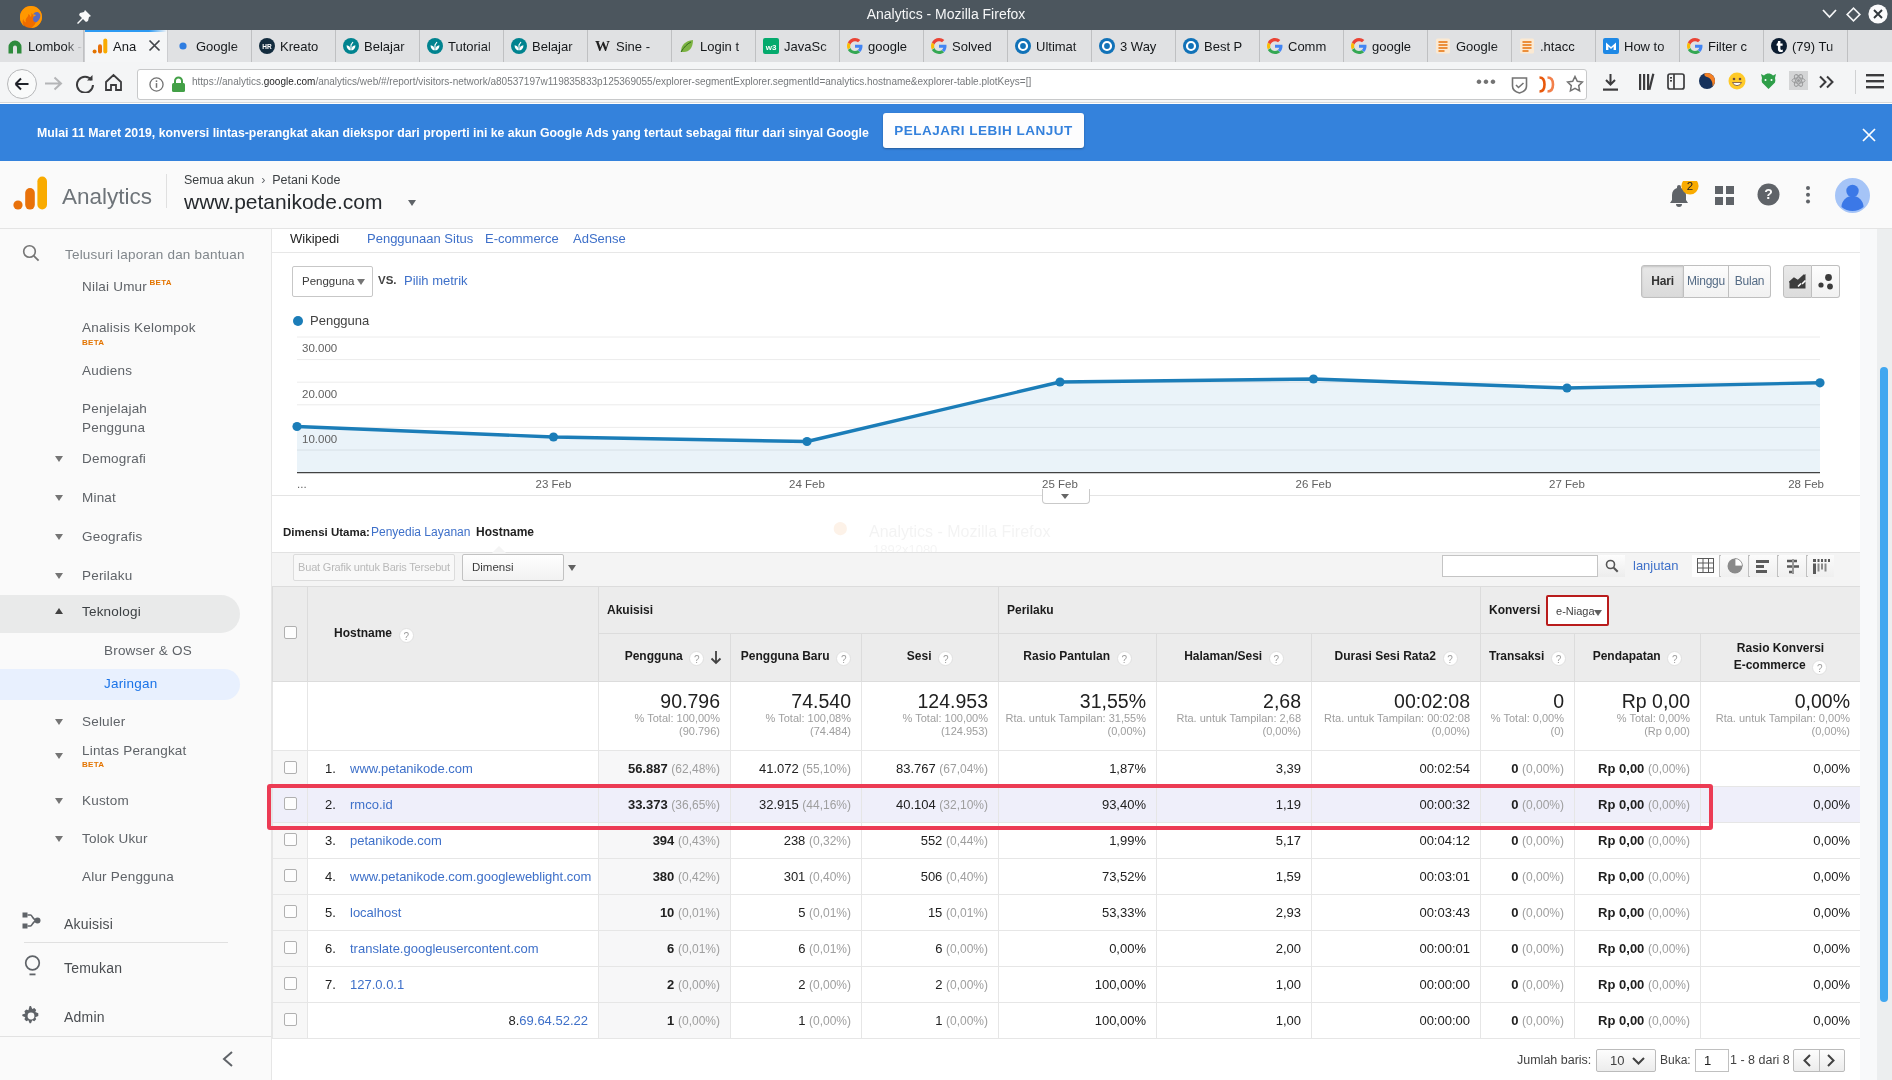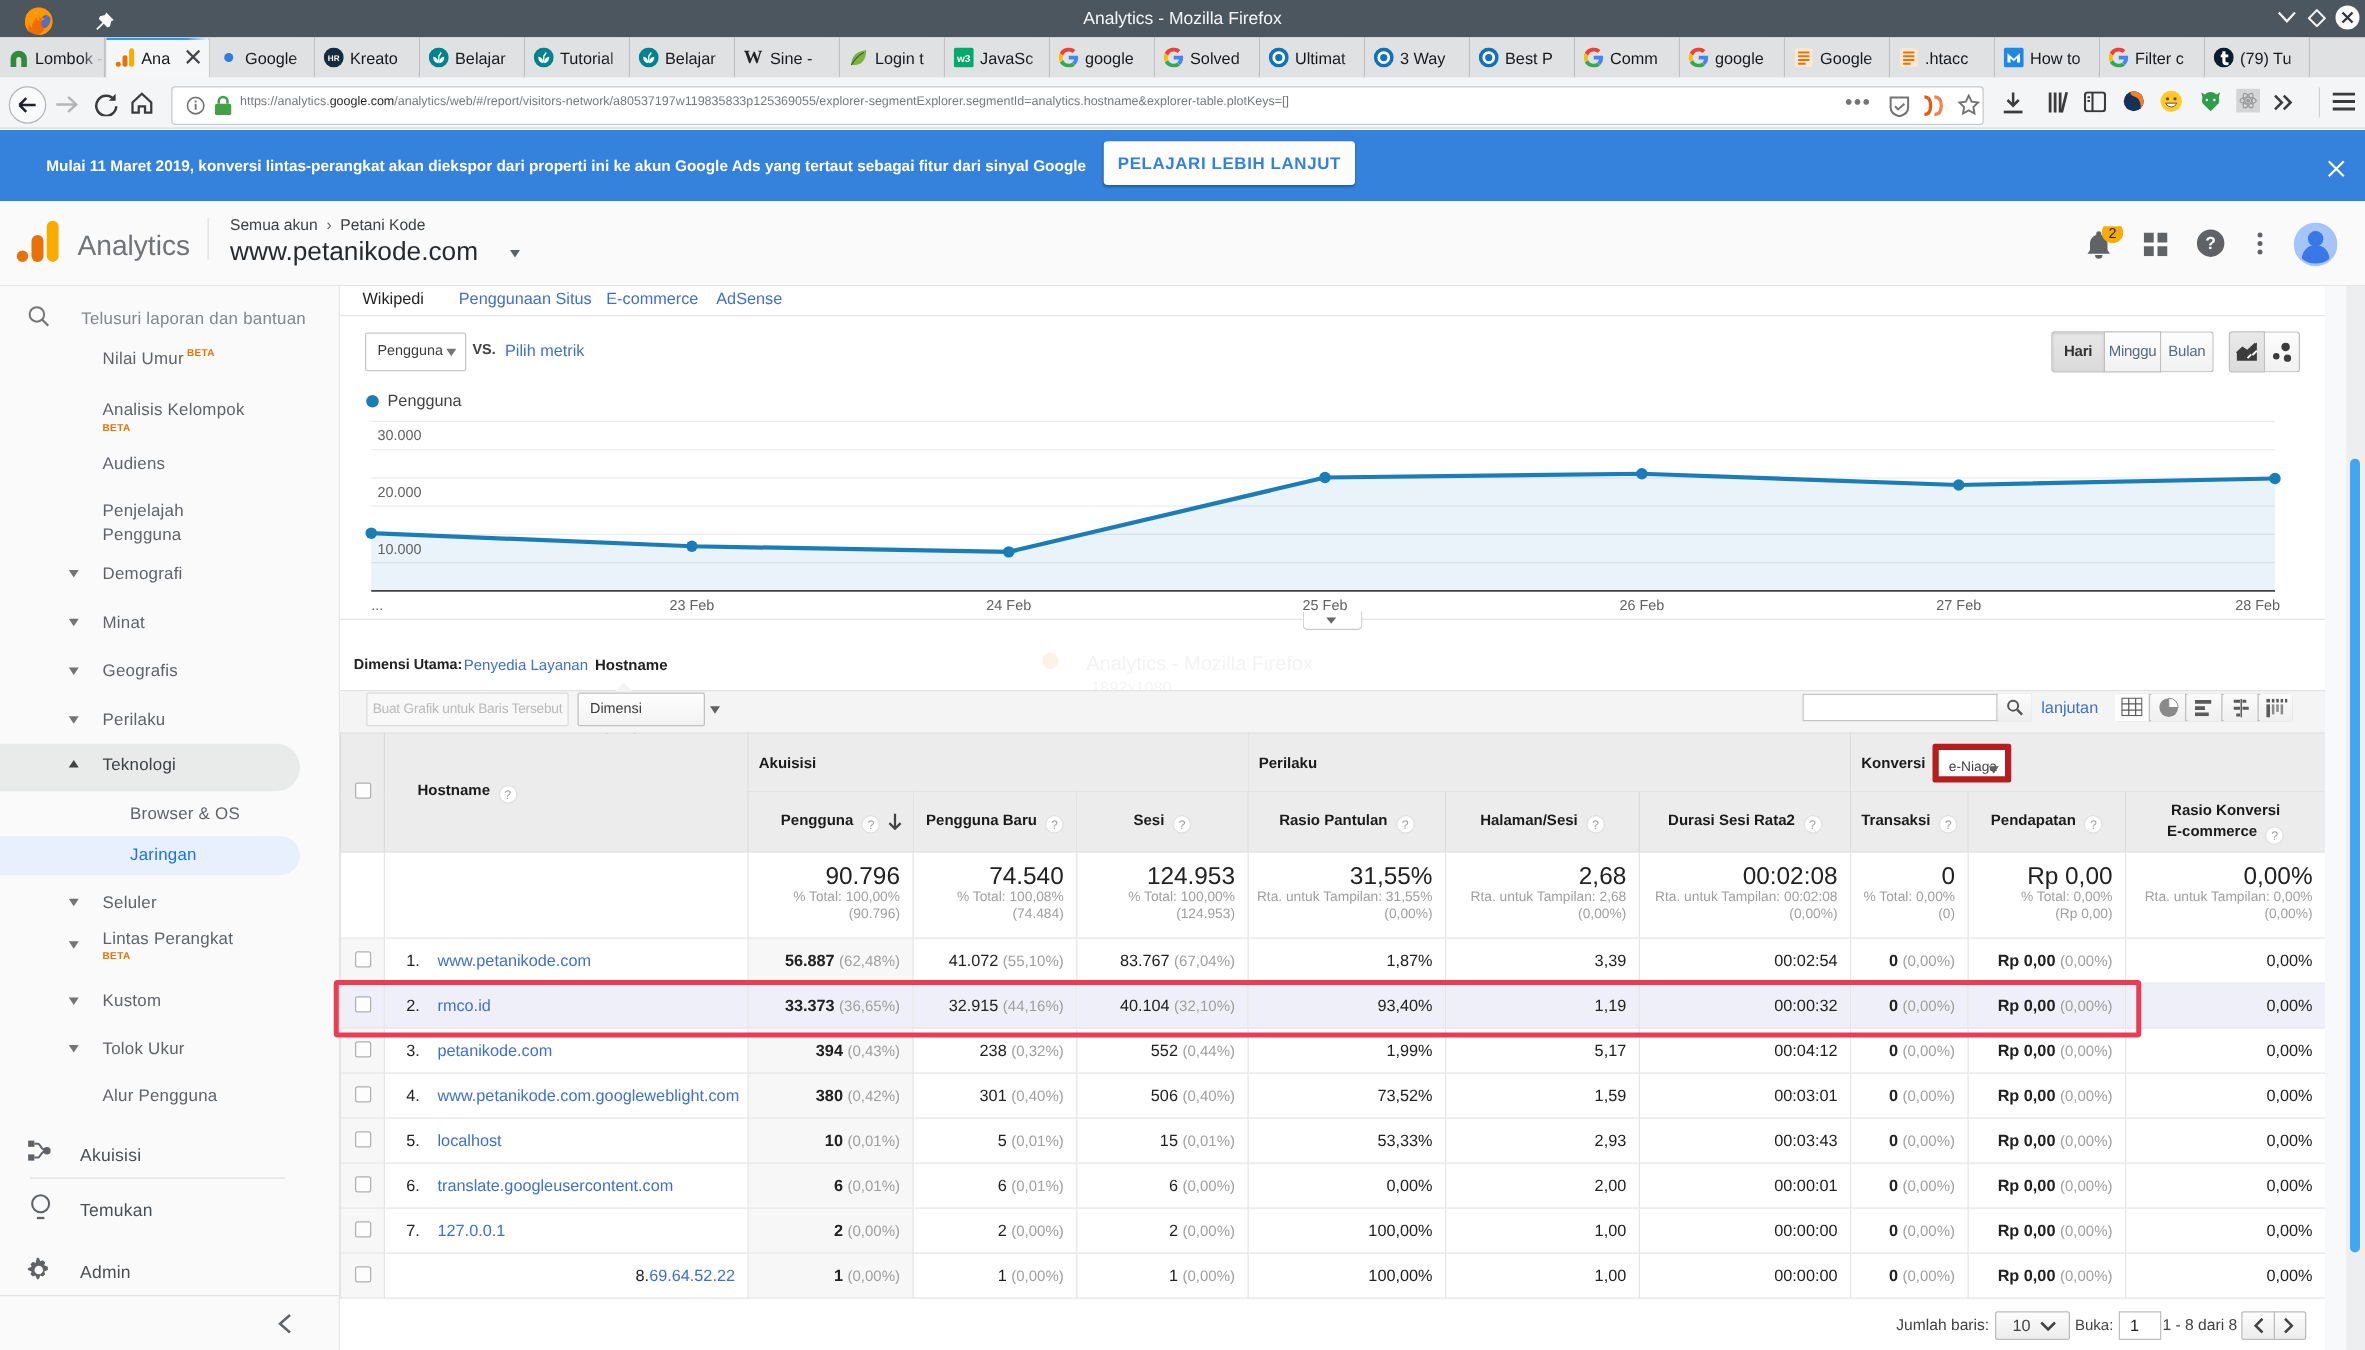--- a/index.html
+++ b/index.html
@@ -37,21 +37,21 @@
 
 #gatable{position:absolute;left:0;top:357px;border-top:1px solid #c9c9c9;width:1588px;border-collapse:collapse;table-layout:fixed;font-size:13px;color:#212121}
 #gatable th,#gatable td{border:1px solid #dcdcdc;overflow:hidden;white-space:nowrap}
 #gatable thead th{background:#ececec;font-size:12px;text-align:center;font-weight:bold;color:#1b1b1b}
 #gatable .grp{text-align:left;padding-left:8px;position:relative}
 #gatable td{border-color:#e6e6e6;text-align:right;padding-right:10px}
 .pctg{color:#9e9e9e;font-size:12px}
 .small{font-size:11px;color:#9e9e9e}
 .qm{display:inline-block;width:15px;height:15px;border-radius:50%;background:#fff;border:1px solid #e0e0e0;color:#9e9e9e;font-size:10px;line-height:15px;text-align:center;font-weight:normal;vertical-align:-3px}
 .cbx{display:inline-block;width:13px;height:13px;border:1px solid #b0b0b0;border-radius:2px;background:#fdfdfd}
-#eniaga{position:absolute;left:65px;top:8px;width:63px;height:31px;background:#fff;border:5px solid #b91c1c;border-radius:2px;font-weight:normal;font-size:11px;color:#424242;text-align:left;padding:8px 0 0 8px;letter-spacing:0}
+#eniaga{position:absolute;left:65px;top:8px;width:63px;height:31px;background:#fff;border:2px solid #b91c1c;border-radius:2px;font-weight:normal;font-size:11px;color:#424242;text-align:left;padding:8px 0 0 8px;letter-spacing:0}
 </style></head>
 <body>
 
 <div id="titlebar">
  <div class="title">Analytics - Mozilla Firefox</div>
  <svg class="abs" style="left:19px;top:5px" width="24" height="24" viewBox="0 0 24 24">
       <circle cx="12" cy="12" r="11" fill="#ef6c00"></circle>
       <path d="M12 1a11 11 0 0 1 11 11A11 11 0 0 1 12 23c3-2 6-5 5-10-.6 1-1.4 1.4-2.4 1.4.8-2.8-.3-5-2.6-6.4 1 2.2.4 3.4-.5 4-.2-1.5-1-2.6-2.5-3 .8 1.6-.3 2.6-1.3 3.8-.9 1.1-1.6 2.6-.6 4.6-1.9-.6-2.7-2-2.8-3.7-1.3 2.5-.8 5.5 1.2 7.8A11 11 0 0 1 1 12 11 11 0 0 1 12 1z" fill="#ff9800"></path>
       <path d="M18 7c-2 0-3.5 1.2-3.8 3 .9-.6 2.2-.5 3 .2-1.8.3-3.2 1.7-3.2 3.8 0 2.3 1.7 3.5 3.4 3.3 2.4-1.4 4-4 4-7 0-1.3-1.8-3.3-3.4-3.3z" fill="#5c6bc0"></path>
     </svg>

